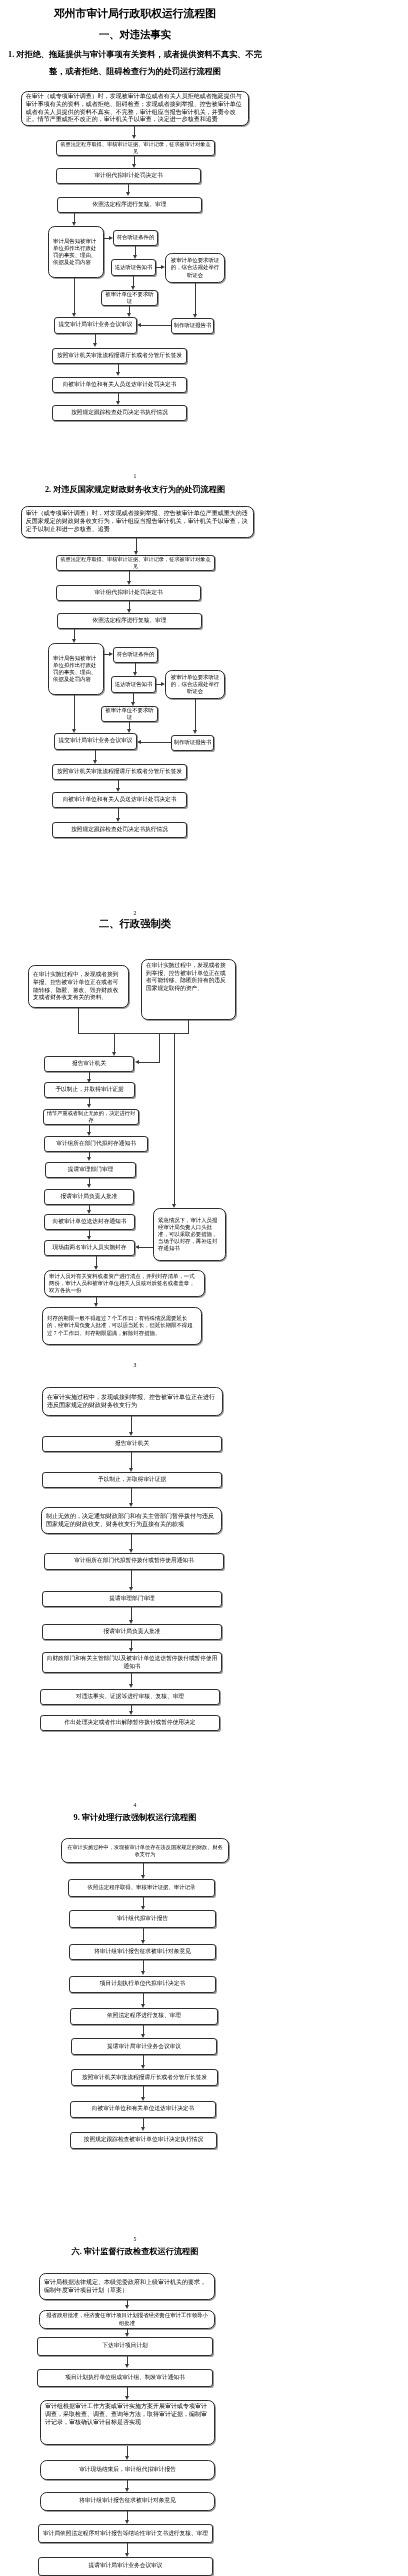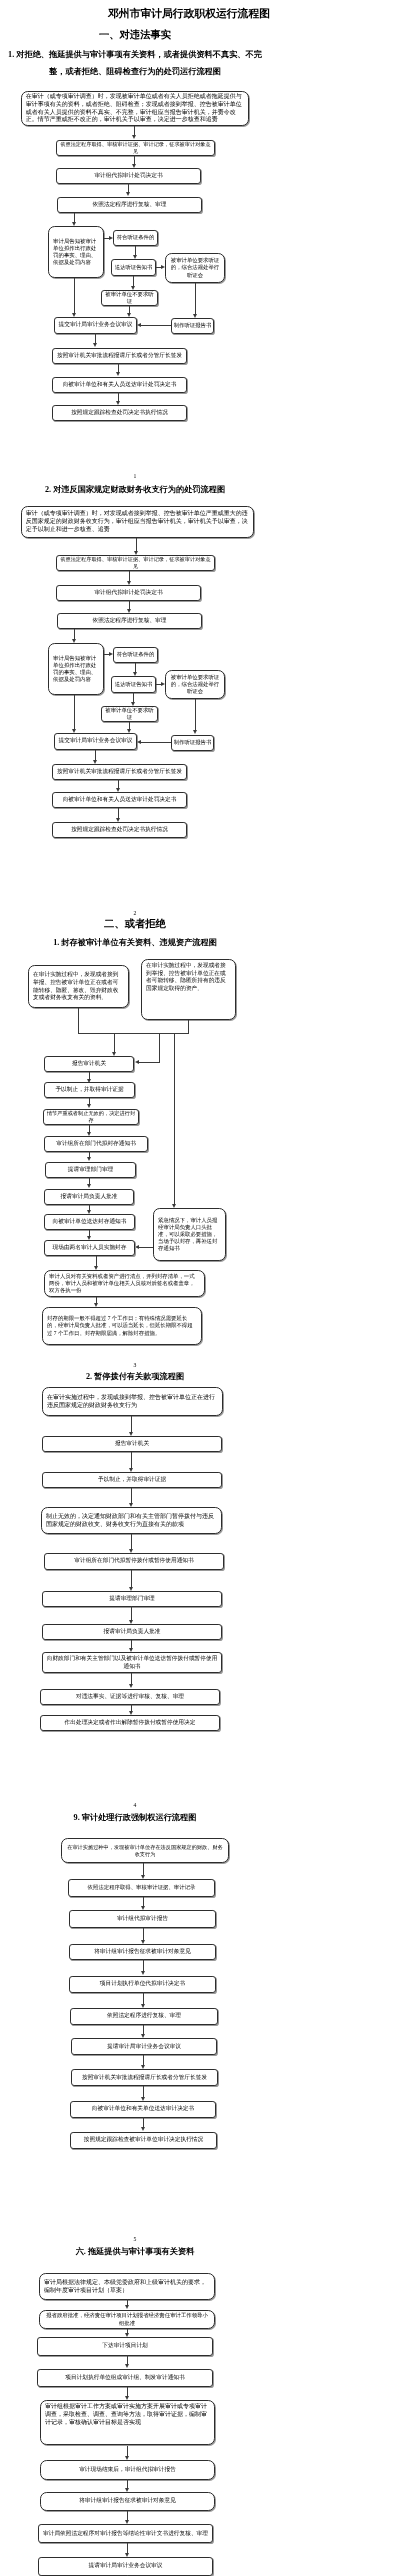--- a/index.html
+++ b/index.html
@@ -1,19 +1,19 @@
 <!DOCTYPE html>
 <html style="font-size:8.2px"><head>
 <meta charset="utf-8">
 <style>
   html,body{margin:0;padding:0;background:#fff;}
   body{font-family:"Liberation Serif","DejaVu Serif",serif;color:#000;}
   #page{position:relative;width:409px;height:3581px;background:#fff;overflow:hidden;}
   .hd{position:absolute;left:0;width:270px;text-align:center;font-weight:bold;}
-  .h1{font-size:10.8px;text-align:right;}
+  .h1{font-size:10.8px;}
   .h2{font-size:10.3px;}
   .h3{font-size:8.2px;line-height:17px;}
   .pg{position:absolute;left:0;width:270px;text-align:center;font-size:5.7px;}
   .bx{position:absolute;box-sizing:border-box;background:#fff;border:0.8px solid #2d2d2d;
       border-radius:3.1px;box-shadow:1px 1px 0 #9a9a9a;display:flex;align-items:center;
       justify-content:center;text-align:center;font-size:5.7px;line-height:1.32;padding:0.5px 1.5px;}
   .rr{border-radius:6.7px;padding:2.1px 4.1px;}
   .lt{justify-content:flex-start;text-align:left;}
   .top{align-items:flex-start;}
   .f10{font-size:5.2px;}.f105{font-size:5.4px;}.f115{font-size:6px;}
@@ -95,22 +95,21 @@
   <div class="bx f105" style="left:171px;top:735px;width:43px;height:15.5px">制作听证报告书</div>
   <i class="hal" style="left:141px;top:742px;width:30px"></i>
   <i class="va" style="left:95px;top:750px;height:10.3px"></i>
   <div class="bx" style="left:52px;top:764px;width:135px;height:15.5px">按照审计机关审批流程报请厅长或者分管厅长签发</div>
   <i class="va" style="left:118px;top:779px;height:8.8px"></i>
   <div class="bx" style="left:52px;top:792px;width:135px;height:15.5px">向被审计单位和有关人员送达审计处罚决定书</div>
   <i class="va" style="left:118px;top:808px;height:9.8px"></i>
   <div class="bx" style="left:52px;top:822px;width:135px;height:16px">按照规定跟踪检查处罚决定书执行情况</div>
 
   <div class="pg" style="top:910px">2</div>
-  <div class="hd h2" style="top:917px">二、或者拒绝</div>
-  <div class="hd h3" style="top:934px">1. 封存被审计单位有关资料、违规资产流程图</div>
+  <div class="hd h2" style="top:917px">二、行政强制类</div>
 
   <div class="bx rr lt" style="left:28px;top:965px;width:101px;height:43px">在审计实施过程中，发现或者接到举报、控告被审计单位正在或者可能转移、隐匿、篡改、毁弃财政收支或者财务收支有关的资料。</div>
   <div class="bx rr lt top" style="left:141px;top:959px;width:95px;height:61px">在审计实施过程中，发现或者接到举报、控告被审计单位正在或者可能转移、隐匿所持有的违反国家规定取得的资产。</div>
   <i class="vl" style="left:78px;top:1008px;height:26px"></i>
   <i class="vl" style="left:188px;top:1020px;height:14px"></i>
   <i class="hl" style="left:78px;top:1033px;width:110px"></i>
   <i class="va" style="left:114px;top:1034px;height:17.5px"></i>
   <i class="vl" style="left:159px;top:1034px;height:29px"></i>
   <i class="hal" style="left:139px;top:1062px;width:20.6px"></i>
   <i class="va" style="left:174px;top:1034px;height:170px"></i>
@@ -130,21 +129,20 @@
   <i class="va" style="left:89px;top:1230px;height:5.7px"></i>
   <div class="bx rr lt f105" style="left:153px;top:1208px;width:73px;height:53px">紧急情况下，审计人员报经审计局负责人口头批准，可以采取必要措施，当场予以封存，再补送封存通知书</div>
   <i class="hal" style="left:139px;top:1247px;width:14px"></i>
   <div class="bx" style="left:44px;top:1240px;width:91px;height:15.5px">现场由两名审计人员实施封存</div>
   <i class="va" style="left:96px;top:1256px;height:10.3px"></i>
   <div class="bx rr lt f105" style="left:44px;top:1270px;width:161px;height:27px">审计人员对有关资料或者资产进行清点，开列封存清单，一式两份，审计人员和被审计单位相关人员核对后签名或者盖章，双方各执一份</div>
   <i class="va" style="left:96px;top:1297px;height:5.7px"></i>
   <div class="bx rr lt f105" style="left:42px;top:1307px;width:160px;height:38px">封存的期限一般不得超过 7 个工作日；有特殊情况需要延长的，经审计局负责人批准，可以适当延长，但延长期限不得超过 7 个工作日。封存期限届满，解除封存措施。</div>
 
   <div class="pg" style="top:1362px">3</div>
-  <div class="hd h3" style="top:1368px">2. 暂停拨付有关款项流程图</div>
 
   <div class="bx rr lt f115" style="left:42px;top:1387px;width:181px;height:29px">在审计实施过程中，发现或接到举报、控告被审计单位正在进行违反国家规定的财政财务收支行为</div>
   <i class="va" style="left:131px;top:1416px;height:16px"></i>
   <div class="bx" style="left:42px;top:1436px;width:180px;height:16px">报告审计机关</div>
   <i class="va" style="left:131px;top:1452px;height:15.5px"></i>
   <div class="bx" style="left:42px;top:1472px;width:180px;height:16px">予以制止，并取得审计证据</div>
   <i class="va" style="left:131px;top:1488px;height:15px"></i>
   <div class="bx rr lt f115" style="left:41px;top:1507px;width:181px;height:27px">制止无效的，决定通知财政部门和有关主管部门暂停拨付与违反国家规定的财政收支、财务收支行为直接有关的款项</div>
   <i class="va" style="left:131px;top:1534px;height:15px"></i>
   <div class="bx" style="left:44px;top:1553px;width:180px;height:16.5px">审计组所在部门代拟暂停拨付或暂停使用通知书</div>
@@ -176,21 +174,21 @@
   <i class="va" style="left:143px;top:2025px;height:8.8px"></i>
   <div class="bx" style="left:71px;top:2038px;width:146px;height:17px">提请审计局审计业务会议审议</div>
   <i class="va" style="left:143px;top:2055px;height:9.8px"></i>
   <div class="bx" style="left:71px;top:2069px;width:147px;height:17px">按照审计机关审批流程报请厅长或者分管厅长签发</div>
   <i class="va" style="left:143px;top:2086px;height:11.3px"></i>
   <div class="bx" style="left:70px;top:2101px;width:146px;height:16.5px">向被审计单位和有关单位送达审计决定书</div>
   <i class="va" style="left:143px;top:2117px;height:10.3px"></i>
   <div class="bx" style="left:70px;top:2132px;width:147px;height:16.5px">按照规定跟踪检查被审计单位审计决定执行情况</div>
 
   <div class="pg" style="top:2236px">5</div>
-  <div class="hd h3" style="top:2243px">六. 拖延提供与审计事项有关资料</div>
+  <div class="hd h3" style="top:2243px">六. 审计监督行政检查权运行流程图</div>
 
   <div class="bx rr lt f115" style="left:39px;top:2273px;width:176px;height:27px">审计局根据法律规定、本级党委政府和上级审计机关的要求，编制年度审计项目计划（草案）</div>
   <i class="va" style="left:127px;top:2299px;height:6.2px"></i>
   <div class="bx rr f105" style="left:39px;top:2310px;width:176px;height:19px">报省政府批准，经济责任审计项目计划报省经济责任审计工作领导小组批准</div>
   <i class="va" style="left:127px;top:2329px;height:4.1px"></i>
   <div class="bx" style="left:37px;top:2337px;width:176px;height:18.5px">下达审计项目计划</div>
   <i class="va" style="left:127px;top:2355px;height:9.3px"></i>
   <div class="bx" style="left:37px;top:2369px;width:176px;height:18px">项目计划执行单位组成审计组、制发审计通知书</div>
   <i class="va" style="left:127px;top:2387px;height:9.3px"></i>
   <div class="bx rr lt top f115" style="left:40px;top:2400px;width:175px;height:45px">审计组根据审计工作方案或审计实施方案开展审计或专项审计调查，采取检查、调查、查询等方法，取得审计证据，编制审计记录，审核确认审计目标是否实现</div>

